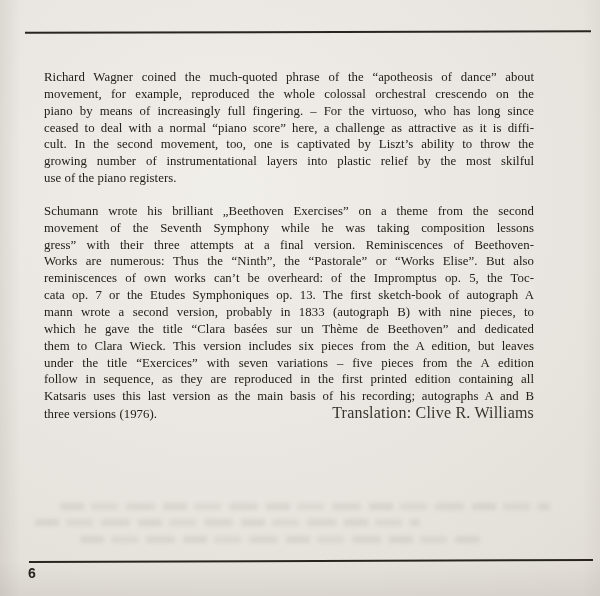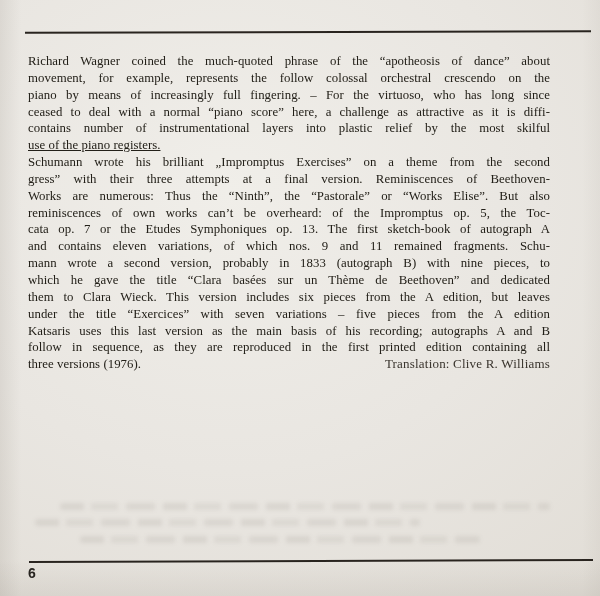--- a/index.html
+++ b/index.html
@@ -26,37 +26,37 @@
   .text-block {
     position: absolute;
     left: 28px; top: 51px;
     width: 522px;
     padding-top: 2px;
     color: #232019;
     font-size: 12.8px;
     line-height: 16.85px;
     letter-spacing: 0.05px;
   }
-  .paragraph { margin: 0; }
+  .paragraph { margin: 16px; }
   .line {
     height: 16.85px;
     overflow: hidden;
     text-align: justify;
     text-align-last: justify;
   }
-  .line.para-end { text-align-last: left; text-decoration: underline; }
+  .line.para-end { text-align-last: left; }
   .final-row {
     display: flex;
     justify-content: space-between;
     align-items: baseline;
     text-align: right;
     text-align-last: left;
   }
   .credit {
-    font-size: 13px;
+    font-size: 16px;
     letter-spacing: 0.2px;
     color: #39342d;
     white-space: nowrap;
   }
 
   .ghost {
     position: absolute;
     height: 7px;
     border-radius: 3px;
     background: repeating-linear-gradient(90deg,
@@ -80,39 +80,40 @@
   }
 </style>
 </head>
 <body>
 
 <div class="rule rule-top"></div>
 
 <div class="text-block">
     <div class="paragraph">
       <div class="line">Richard Wagner coined the much-quoted phrase of the “apotheosis of dance” about</div>
-      <div class="line">movement, for example, represents the follow colossal orchestral crescendo on the</div>
+      <div class="line">movement, for example, reproduced the whole colossal orchestral crescendo on the</div>
       <div class="line">piano by means of increasingly full fingering. – For the virtuoso, who has long since</div>
       <div class="line">ceased to deal with a normal “piano score” here, a challenge as attractive as it is diffi-</div>
-      <div class="line">contains number of instrumentational layers into plastic relief by the most skilful</div>
+      <div class="line">cult. In the second movement, too, one is captivated by Liszt’s ability to throw the</div>
+      <div class="line">growing number of instrumentational layers into plastic relief by the most skilful</div>
       <div class="line para-end">use of the piano registers.</div>
     </div>
     <div class="paragraph">
-      <div class="line">Schumann wrote his brilliant „Impromptus Exercises” on a theme from the second</div>
+      <div class="line">Schumann wrote his brilliant „Beethoven Exercises” on a theme from the second</div>
+      <div class="line">movement of the Seventh Symphony while he was taking composition lessons</div>
       <div class="line">gress” with their three attempts at a final version. Reminiscences of Beethoven-</div>
       <div class="line">Works are numerous: Thus the “Ninth”, the “Pastorale” or “Works Elise”. But also</div>
       <div class="line">reminiscences of own works can’t be overheard: of the Impromptus op. 5, the Toc-</div>
       <div class="line">cata op. 7 or the Etudes Symphoniques op. 13. The first sketch-book of autograph A</div>
-      <div class="line">and contains eleven variations, of which nos. 9 and 11 remained fragments. Schu-</div>
       <div class="line">mann wrote a second version, probably in 1833 (autograph B) with nine pieces, to</div>
       <div class="line">which he gave the title “Clara basées sur un Thème de Beethoven” and dedicated</div>
       <div class="line">them to Clara Wieck. This version includes six pieces from the A edition, but leaves</div>
       <div class="line">under the title “Exercices” with seven variations – five pieces from the A edition</div>
+      <div class="line">follow in sequence, as they are reproduced in the first printed edition containing all</div>
       <div class="line">Katsaris uses this last version as the main basis of his recording; autographs A and B</div>
-      <div class="line">follow in sequence, as they are reproduced in the first printed edition containing all</div>
       <div class="line final-row">
         <span>three versions (1976).</span>
         <span class="credit">Translation: Clive R. Williams</span>
       </div>
     </div>
   </div>
 
 <div class="ghost ghost-1"></div>
 <div class="ghost ghost-2"></div>
 <div class="ghost ghost-3"></div>

